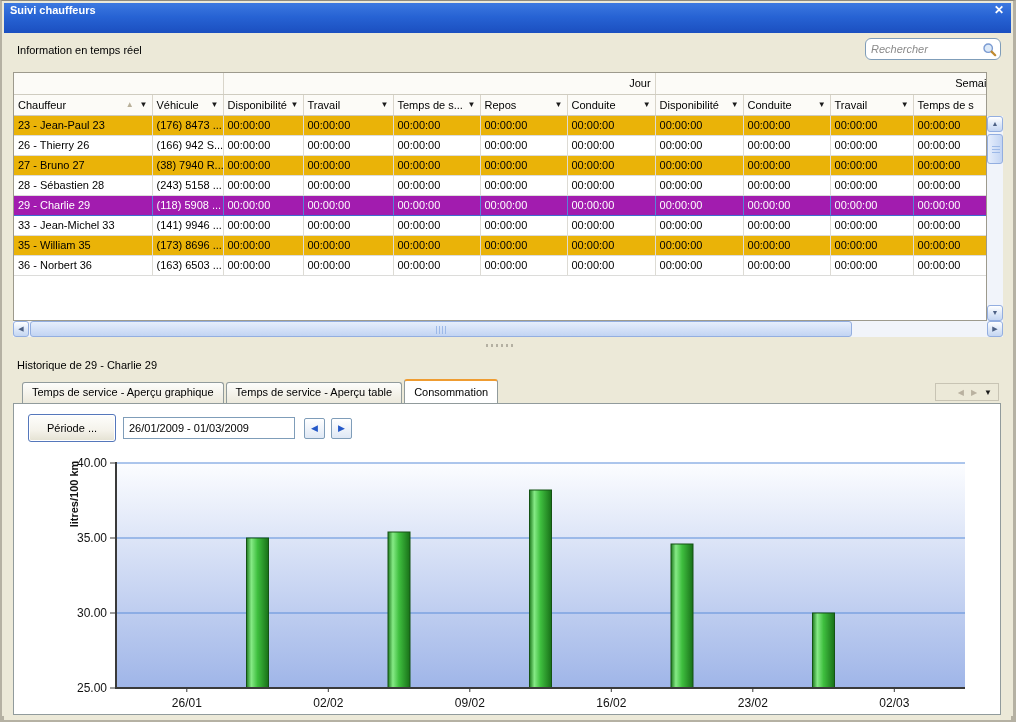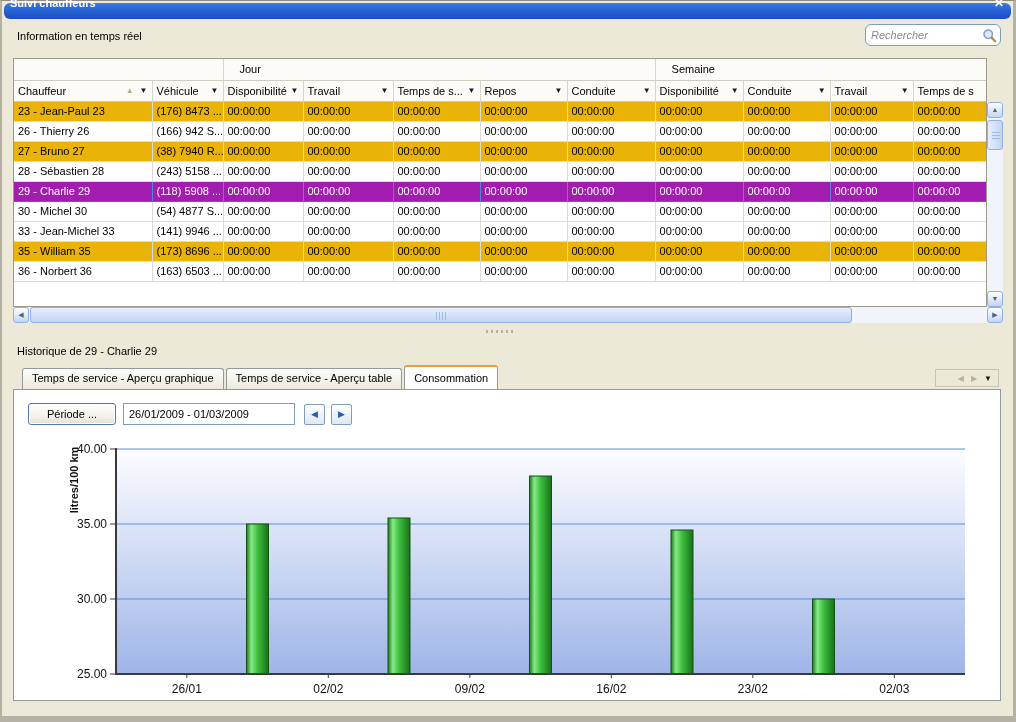--- a/index.html
+++ b/index.html
@@ -6,45 +6,44 @@
   html,body { background:#f4f2ea; }
   body { font-family:"Liberation Sans", sans-serif; font-size:11px; color:#000; }
 
   .window{
     position:relative; width:1016px; height:722px;
     border:1px solid #8e8a7d;
     border-right:3px solid #b5b1a3; border-bottom:6px solid #b5b1a3; border-left:2px solid #b5b1a3;
     background:#ece9d8; padding:2px;
   }
   .titlebar{
-    height:16px; display:flex; align-items:center; justify-content:space-between;
+    height:30px; display:flex; align-items:center; justify-content:space-between;
     padding:0 7px 16px 6px; color:#fff; font-weight:bold; font-size:11px;
     background:linear-gradient(180deg,#3d79e0 0%,#2763d4 45%,#1b4fc0 100%);
-    border-radius:6px;
   }
   .titlebar .close{ font-weight:bold; font-size:12px; cursor:default; }
   .body{ position:relative; height:687px; background:#ece9d8; }
 
   .rt-label{ position:absolute; left:13px; top:11px; }
   .searchbox{
     position:absolute; right:10px; top:5px; width:136px; height:22px;
     background:#fff; border:1px solid #7f9db9; border-radius:6px;
     display:flex; align-items:center; padding:0 3px 0 5px;
   }
   .searchbox input{ border:none; outline:none; flex:1; width:100px; font:italic 11px "Liberation Sans",sans-serif; color:#222; }
   .searchbox input::placeholder{ color:#8a8a8a; font-style:italic; }
 
   
   .table-outer{ position:absolute; left:9px; top:39px; width:990px; height:265px; }
   .grid{ position:absolute; left:0; top:0; right:16px; bottom:16px; overflow:hidden;
          border:1px solid #9d9a8d; background:#fff; }
   table.grid-t{ border-collapse:collapse; table-layout:fixed; width:989px; }
   .grid-t th{ background:#fcfbf7; font-weight:normal; text-align:left; height:21px;
               border-right:1px solid #d9d5ca; border-bottom:1px solid #cfccc0; padding:2px 4px; overflow:hidden; white-space:nowrap;}
-  .grid-t th.gh{ text-align:left;padding-left:16px; }
+  .grid-t th.gh{ text-align:right;padding-left:16px; }
   .grid-t th .hwrap{ display:flex; align-items:center; justify-content:space-between; }
   .sort-ic{ color:#b9b09a; font-size:8px; margin-left:auto; margin-right:6px;}
   .filt-ic{ color:#1a1a1a; font-size:8px; }
   .grid-t td{ height:20px; padding:2px 4px; border-right:1px solid #dddbd4; border-bottom:1px solid #dcdcda;
               white-space:nowrap; overflow:hidden; background:#fff; }
   tr.alt td{ background:#eab308; }
   tr.sel td{ background:#a21caf; color:#fff; border-right-color:#5a82d8; border-bottom-color:#3e6ed0; }
 
   
   .vscroll{ position:absolute; right:0; top:44px; bottom:16px; width:16px; background:#f1f4fa; }
@@ -77,21 +76,21 @@
         border-top:2px solid #ef9c31; position:relative; z-index:3; }
   .tabscroller{ position:absolute; right:2px; top:4px; width:64px; height:18px; border:1px solid #c8c4b4;
         display:flex; align-items:center; justify-content:flex-end; padding:0 6px; gap:7px; }
   .tabscroller .dis{ color:#b9b1a0; font-size:8px; }
   .tabscroller .drop{ color:#1a1a1a; font-size:8px; }
 
   .panel{ position:absolute; left:9px; right:10px; top:370px; height:312px;
           background:#fff; border:1px solid #919b9c; z-index:2; }
 
   .controls{ position:absolute; left:14px; top:13px; height:22px; display:flex; align-items:center; }
-  .btn-periode{ width:88px; height:22px; border:1px solid #5577bb; border-radius:3px;
+  .btn-periode{ width:88px; height:28px; border:1px solid #5577bb; border-radius:3px;
         background:linear-gradient(180deg,#fefefc 0%,#f4f2ea 60%,#e4e1d2 100%);
         font:11px "Liberation Sans",sans-serif; box-shadow:inset 0 0 0 1px #fff; }
   .inp-period{ width:172px; height:22px; margin-left:7px; border:1px solid #7f9db9;
         font:11px "Liberation Sans",sans-serif; padding:0 5px; color:#000; }
   .navbtn{ width:21px; height:21px; margin-left:6px; border:1px solid #7f9db9; border-radius:2px;
         background:linear-gradient(180deg,#fff,#dfe8f5); color:#2458c8; font-size:9px; line-height:18px; text-align:center; }
   .navbtn:first-of-type{ margin-left:9px; }
 
   .chartbox{ position:absolute; left:2px; top:46px; width:976px; height:264px; }
   svg text{ font-family:"Liberation Sans",sans-serif; }
@@ -256,33 +255,20 @@
                 <td>00:00:00</td>
                 <td>00:00:00</td>
                 <td>00:00:00</td>
                 <td>00:00:00</td>
                 <td>00:00:00</td>
                 <td>00:00:00</td>
               </tr>
               <tr class="sel">
                 <td>29 - Charlie 29</td>
                 <td>(118) 5908 ...</td>
-                <td>00:00:00</td>
-                <td>00:00:00</td>
-                <td>00:00:00</td>
-                <td>00:00:00</td>
-                <td>00:00:00</td>
-                <td>00:00:00</td>
-                <td>00:00:00</td>
-                <td>00:00:00</td>
-                <td>00:00:00</td>
-              </tr>
-              <tr>
-                <td>30 - Michel 30</td>
-                <td>(54) 4877 S...</td>
                 <td>00:00:00</td>
                 <td>00:00:00</td>
                 <td>00:00:00</td>
                 <td>00:00:00</td>
                 <td>00:00:00</td>
                 <td>00:00:00</td>
                 <td>00:00:00</td>
                 <td>00:00:00</td>
                 <td>00:00:00</td>
               </tr>

